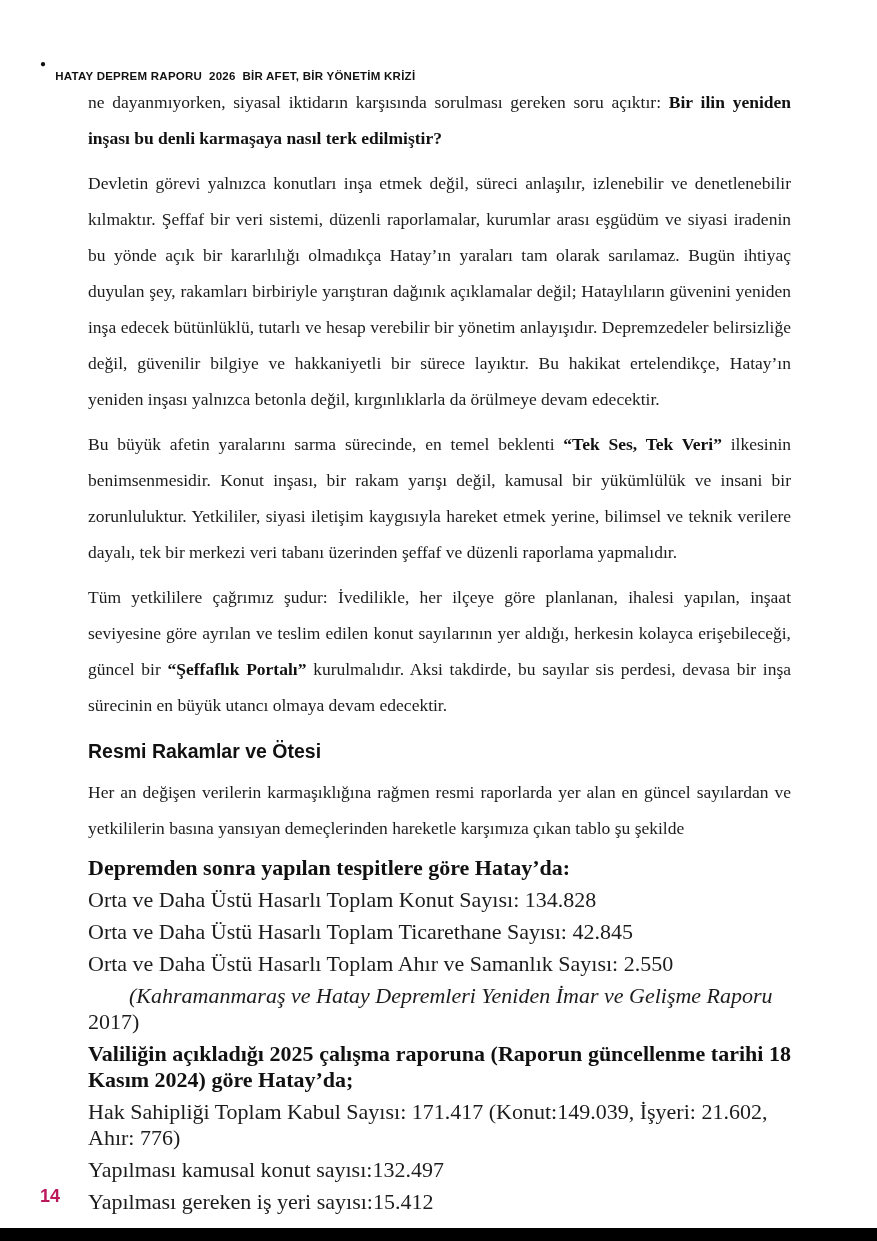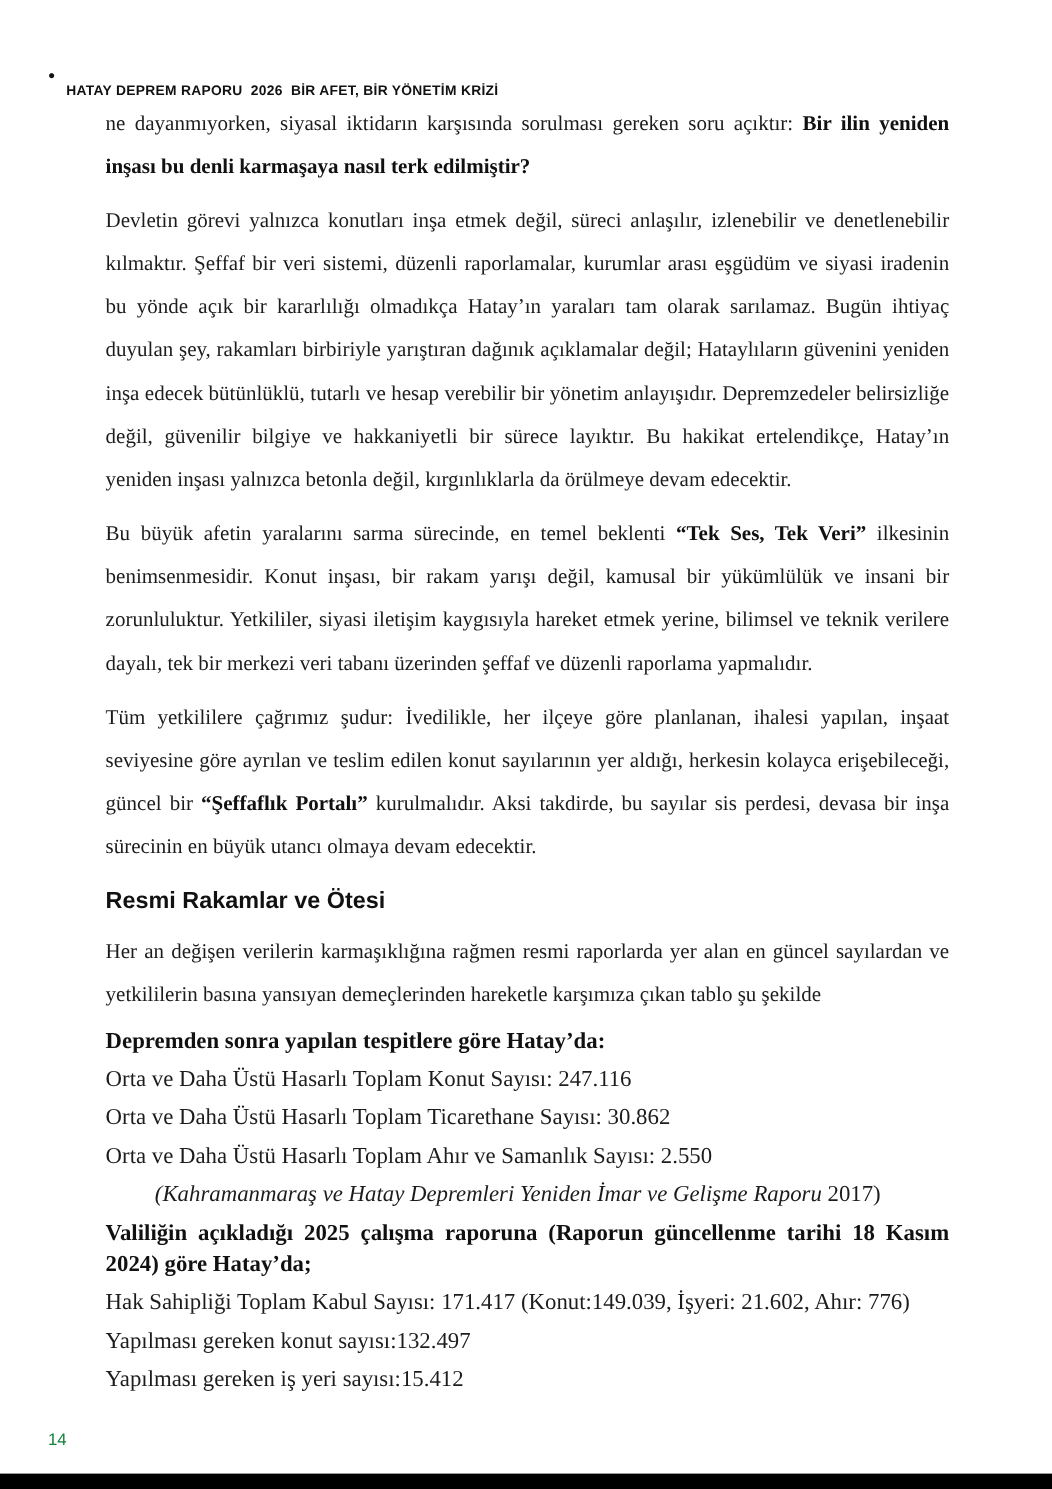--- a/index.html
+++ b/index.html
@@ -42,34 +42,34 @@
   }
   .para strong, .stat strong { font-weight: bold; color: #111; }
   .section-heading {
     font-family: Liberation Sans, sans-serif;
     font-weight: bold;
     font-size: 19.5px;
     color: #111;
     margin: 17px 0 11px 0;
   }
   .stat {
-    font-size: 19px;
+    font-size: 22px;
     line-height: 26px;
     margin-bottom: 6px;
   }
   .subhead { font-weight: bold; color: #111; text-align: justify; }
   .source .it { font-style: italic; margin-left: 41px; }
   .page-num {
     position: absolute;
     left: 40px;
     bottom: 34px;
     font-family: "Liberation Sans", sans-serif;
-    font-weight: normal;
-    font-size: 14px;
-    color: #15803d;
+    font-weight: bold;
+    font-size: 18px;
+    color: #be185d;
   }
   .bottom-bar {
     position: absolute;
     left: 0;
     bottom: 0;
     width: 100%;
     height: 13px;
     background: #000000;
   }
 </style>
@@ -90,29 +90,29 @@
   <p class="para"><span>Bu büyük afetin yaralarını sarma sürecinde, en temel beklenti </span><strong>“Tek Ses, Tek Veri”</strong><span> ilkesinin benimsenmesidir. Konut inşası, bir rakam yarışı değil, kamusal bir yükümlülük ve insani bir zorunluluktur. Yetkililer, siyasi iletişim kaygısıyla hareket etmek yerine, bilimsel ve teknik verilere dayalı, tek bir merkezi veri tabanı üzerinden şeffaf ve düzenli raporlama yapmalıdır.</span></p>
 
   <p class="para"><span>Tüm yetkililere çağrımız şudur: İvedilikle, her ilçeye göre planlanan, ihalesi yapılan, inşaat seviyesine göre ayrılan ve teslim edilen konut sayılarının yer aldığı, herkesin kolayca erişebileceği, güncel bir </span><strong>“Şeffaflık Portalı”</strong><span> kurulmalıdır. Aksi takdirde, bu sayılar sis perdesi, devasa bir inşa sürecinin en büyük utancı olmaya devam edecektir.</span></p>
 
   <h2 class="section-heading">Resmi Rakamlar ve Ötesi</h2>
 
   <p class="para"><span>Her an değişen verilerin karmaşıklığına rağmen resmi raporlarda yer alan en güncel sayılardan ve yetkililerin basına yansıyan demeçlerinden hareketle karşımıza çıkan tablo şu şekilde</span></p>
 
   <p class="stat subhead">Depremden sonra yapılan tespitlere göre Hatay’da:</p>
 
-  <p class="stat">Orta ve Daha Üstü Hasarlı Toplam Konut Sayısı: 247.116</p>
-  <p class="stat">Orta ve Daha Üstü Hasarlı Toplam Ticarethane Sayısı: 30.862</p>
+  <p class="stat">Orta ve Daha Üstü Hasarlı Toplam Konut Sayısı: 134.828</p>
+  <p class="stat">Orta ve Daha Üstü Hasarlı Toplam Ticarethane Sayısı: 42.845</p>
   <p class="stat">Orta ve Daha Üstü Hasarlı Toplam Ahır ve Samanlık Sayısı: 2.550</p>
 
   <p class="stat source"><span class="it">(Kahramanmaraş ve Hatay Depremleri Yeniden İmar ve Gelişme Raporu</span><span> 2017)</span></p>
 
   <p class="stat subhead">Valiliğin açıkladığı 2025 çalışma raporuna (Raporun güncellenme tarihi 18 Kasım 2024) göre Hatay’da;</p>
 
   <p class="stat">Hak Sahipliği Toplam Kabul Sayısı: 171.417 (Konut:149.039, İşyeri: 21.602, Ahır: 776)</p>
-  <p class="stat">Yapılması gereken konut sayısı:132.497</p>
+  <p class="stat">Yapılması kamusal konut sayısı:132.497</p>
   <p class="stat">Yapılması gereken iş yeri sayısı:15.412</p>
 
 </main>
 
 <span class="page-num">14</span>
 
 <div class="bottom-bar"></div>
 
 </body></html>

